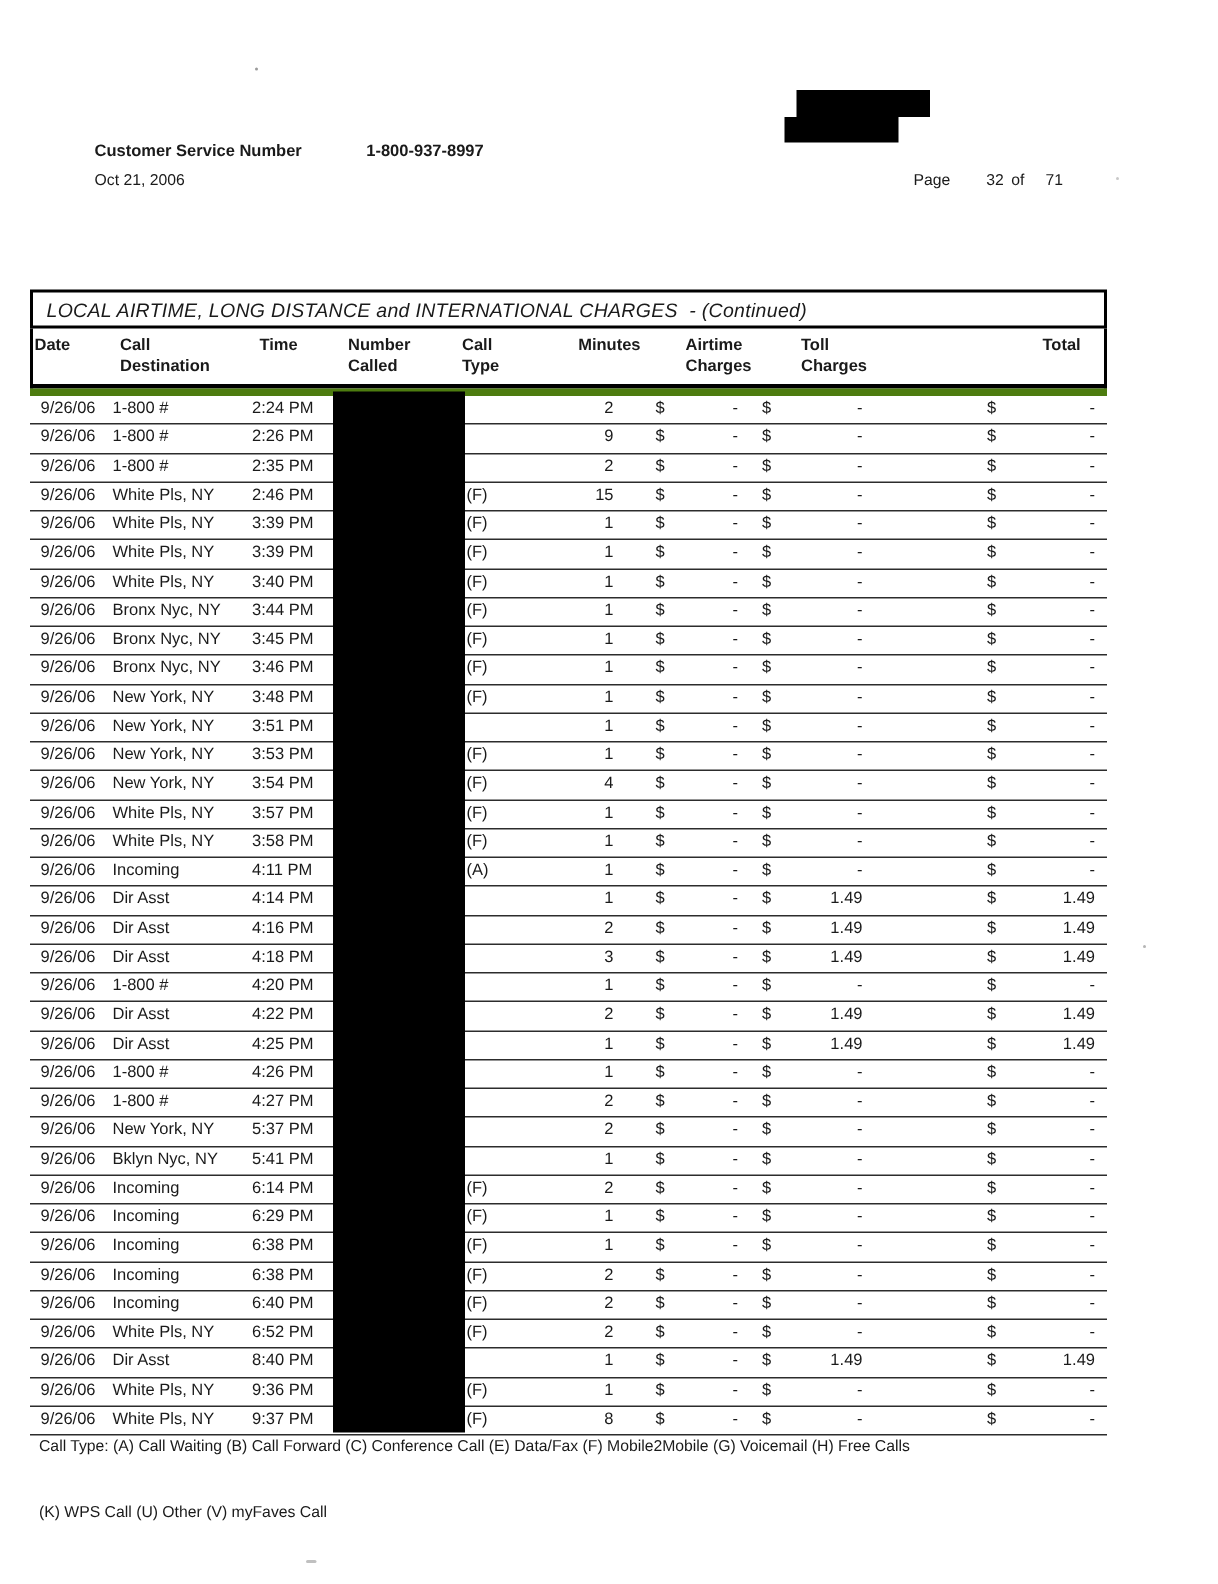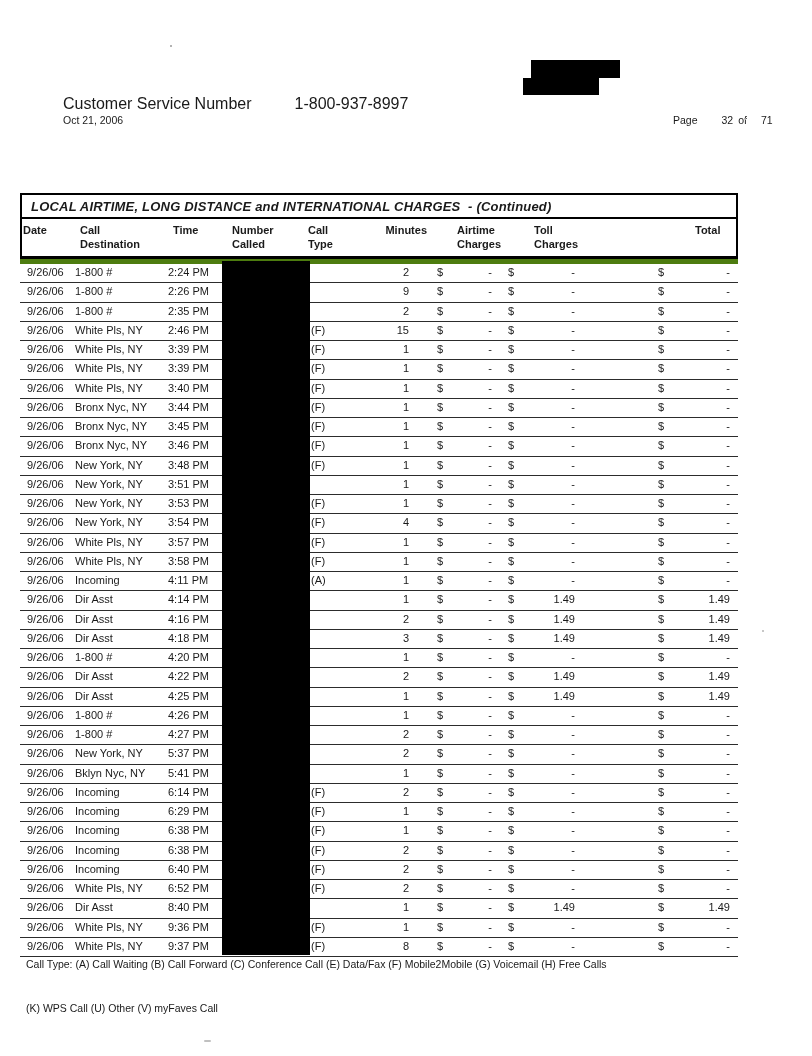--- a/index.html
+++ b/index.html
@@ -7,35 +7,35 @@
     position:relative;width:812px;height:1056px;background:#ffffff;
     font-family:"Liberation Sans","DejaVu Sans",sans-serif;color:#1a1a1a;
     overflow:hidden;margin:0 auto;
   }
   
   .itemized-block{position:absolute;left:417px;top:60px;font-size:11.5px;line-height:17px;}
   .itemized-row{position:relative;height:17px;}
   .redact{position:absolute;background:#000;}
   .redact-name{left:531px;top:60px;width:89px;height:18px;}
   .redact-account{left:523px;top:78px;width:76px;height:17px;}
-  .cs-line{position:absolute;left:63px;top:95px;font-size:16px;font-weight:normal;}
+  .cs-line{position:absolute;left:63px;top:95px;font-size:11px;font-weight:bold;}
   .cs-number{margin-left:43px;}
   .date-line{position:absolute;left:63px;top:114px;font-size:10.5px;}
-  .page-line{position:absolute;left:673px;top:114px;font-size:10.5px;}
+  .page-line{position:absolute;left:609px;top:114px;font-size:10.5px;}
   .page-line span{display:inline-block;}
   .page-num{margin-left:24px;}
   .page-of{margin-left:5px;}
   .page-total{margin-left:14px;}
 
   
   .tablewrap{position:absolute;left:20px;top:193px;width:718px;}
   .titlebox{
     border:2.5px solid #000;border-bottom-width:2px;box-sizing:border-box;
     height:26px;display:flex;align-items:center;padding-left:9px;
-    font-size:13px;font-weight:bold;font-style:italic;letter-spacing:.2px;white-space:pre;
+    font-size:13px;font-weight:normal;font-style:italic;letter-spacing:.2px;white-space:pre;
   }
   .headrow{
     border-left:2px solid #000;border-right:2px solid #000;border-bottom:3px solid #000;
     box-sizing:border-box;height:40px;padding-top:4px;
     display:grid;grid-template-columns:52px 93px 57px 80px 43px 82px 73px 85px 65px 88px;
     font-size:11px;font-weight:bold;line-height:14px;
   }
   .hc{white-space:pre-line;}
   .hc.h-date{padding-left:1px;}
   .hc.h-dest{padding-left:6px;}

